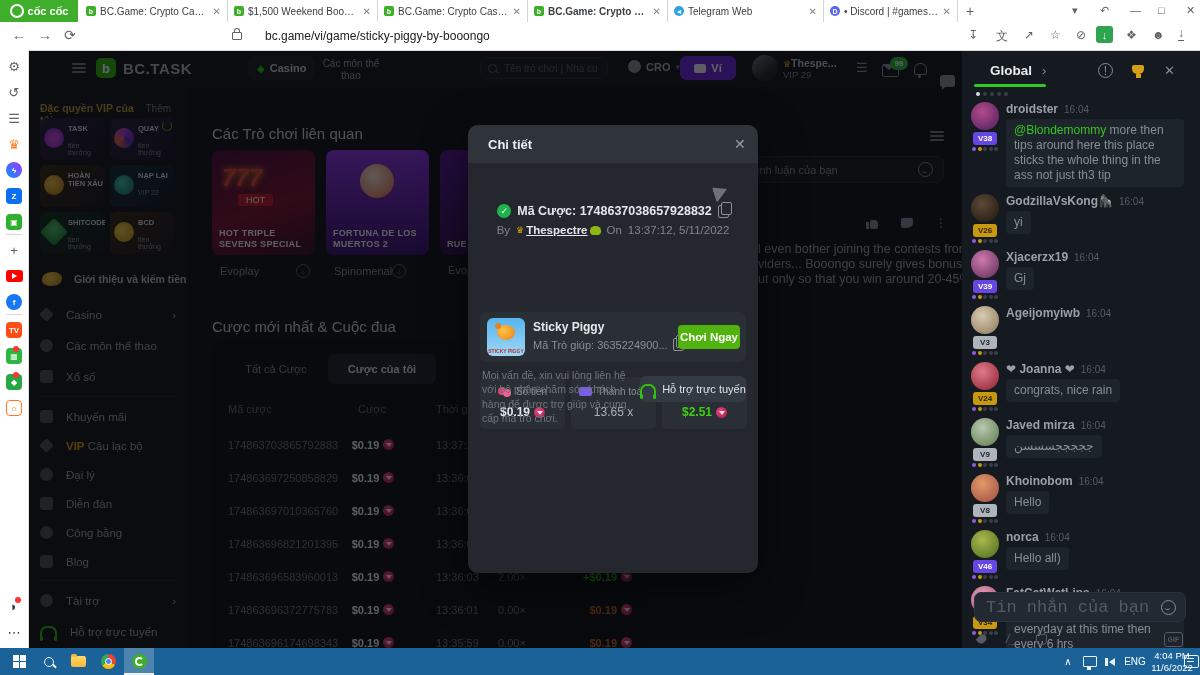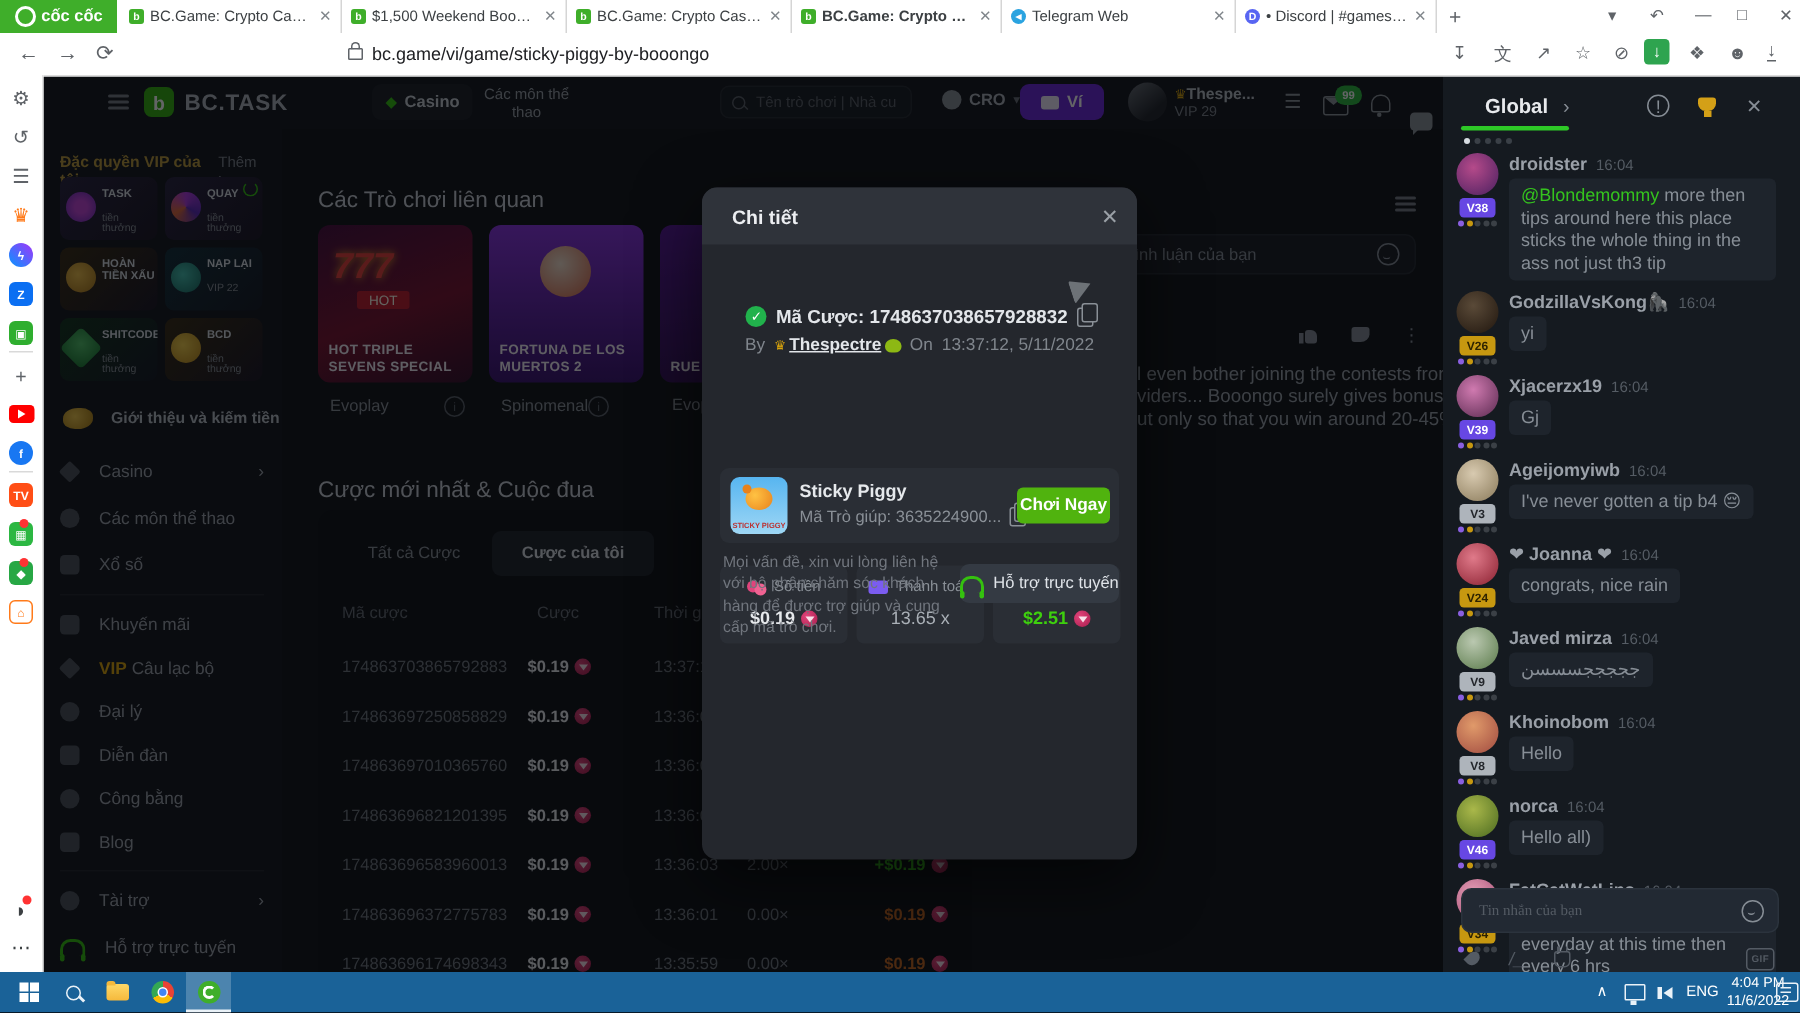--- a/index.html
+++ b/index.html
@@ -211,21 +211,21 @@
   .medals i:nth-child(1){background:#8a5fe0;} .medals i:nth-child(2){background:#c79810;}
   .mc{flex:1;min-width:0;}
   .mh{display:flex;align-items:baseline;gap:6px;}
   .mn{font-size:12px;font-weight:bold;color:#9aa0a8;white-space:nowrap;overflow:hidden;text-overflow:ellipsis;}
   .mt{font-size:10px;color:#555c64;flex:0 0 auto;}
   .mb{display:inline-block;background:#1e242c;border-radius:4px;padding:4px 8px;margin-top:3px;
       font-size:12px;color:#878e96;line-height:1.25;max-width:178px;box-sizing:border-box;}
   .mention{color:#35c31e;}
   .chin{left:12px;top:542px;width:212px;height:30px;background:#222933;border:1px solid #2b333d;border-radius:7px;
         display:flex;align-items:center;box-sizing:border-box;padding:0 9px;position:absolute;}
-  .chin input{background:transparent;border:none;outline:none;width:100%;font-size:10px;color:#c7ccd2;font-family:Liberation Serif, serif;}
+  .chin input{background:transparent;border:none;outline:none;width:100%;font-size:17px;color:#c7ccd2;font-family:Liberation Mono, monospace;}
   .chin input::placeholder{color:#545b64;}
   .cbi{color:#545b64;font-size:12px;}
   .drop{width:8px;height:10px;background:#545b64;border-radius:50% 50% 50% 0;transform:rotate(45deg);}
   .plug{width:9px;height:9px;border:1.5px solid #545b64;border-radius:2px 2px 4px 4px;position:relative;}
   .plug:before{content:"";position:absolute;left:1px;top:-4px;width:1.5px;height:3px;background:#545b64;}
   .plug:after{content:"";position:absolute;right:1px;top:-4px;width:1.5px;height:3px;background:#545b64;}
   .gifbox{width:17px;height:13px;border:1.5px solid #545b64;border-radius:3px;display:flex;align-items:center;justify-content:center;
           font-size:6.5px;color:#545b64;font-weight:bold;letter-spacing:.3px;}
 
   
@@ -700,21 +700,21 @@
               <i></i>
               <i></i>
               <i></i>
               <i></i>
             </div>
           </div>
         <div class="mc"><div class="mh">
               <span class="mn">Ageijomyiwb</span>
               <span class="mt">16:04</span>
             </div>
-          <div class="mb"><span>I've never gotten a tip b4 😔</span></div></div>
+          </div>
       </div>
 
       <div class="msg">
         <div class="avcol">
             <div class="av" style="background:radial-gradient(circle at 40% 35%,#e07a8a,#8a2030);"></div>
           <div class="vb vb-g">V24</div>
           <div class="medals">
               <i></i>
               <i></i>
               <i></i>
@@ -859,21 +859,21 @@
   <div class="a wc" style="left:1100px;z-index:41;">↶</div>
   <div class="a wc" style="left:1130px;z-index:41;">—</div>
   <div class="a wc" style="left:1158px;z-index:41;">□</div>
   <div class="a wc" style="left:1186px;z-index:41;">✕</div>
 
   <div class="a urlbar"></div>
   <div class="a navg" style="left:12px;z-index:41;">←</div>
   <div class="a navg" style="left:38px;z-index:41;">→</div>
   <div class="a navg" style="left:64px;z-index:41;">⟳</div>
   <div class="a lock" style="z-index:41;"></div>
-  <div class="a url" style="z-index:41;">bc.game/vi/game/sticky-piggy-by-booongo</div>
+  <div class="a url" style="z-index:41;margin-left:17px;">bc.game/vi/game/sticky-piggy-by-booongo</div>
   <div class="a ubi" style="left:968px;z-index:41;">↧</div>
   <div class="a ubi" style="left:996px;z-index:41;">文</div>
   <div class="a ubi" style="left:1024px;z-index:41;">↗</div>
   <div class="a ubi" style="left:1050px;z-index:41;">☆</div>
   <div class="a ubi" style="left:1076px;z-index:41;">⊘</div>
   <div class="a dlbtn" style="z-index:41;">↓</div>
   <div class="a ubi" style="left:1126px;z-index:41;">❖</div>
   <div class="a ubi" style="left:1152px;z-index:41;">☻</div>
   <div class="a ubi" style="left:1178px;z-index:41;border-bottom:1.5px solid #5f6368;line-height:10px;height:12px;">↓</div>
 

